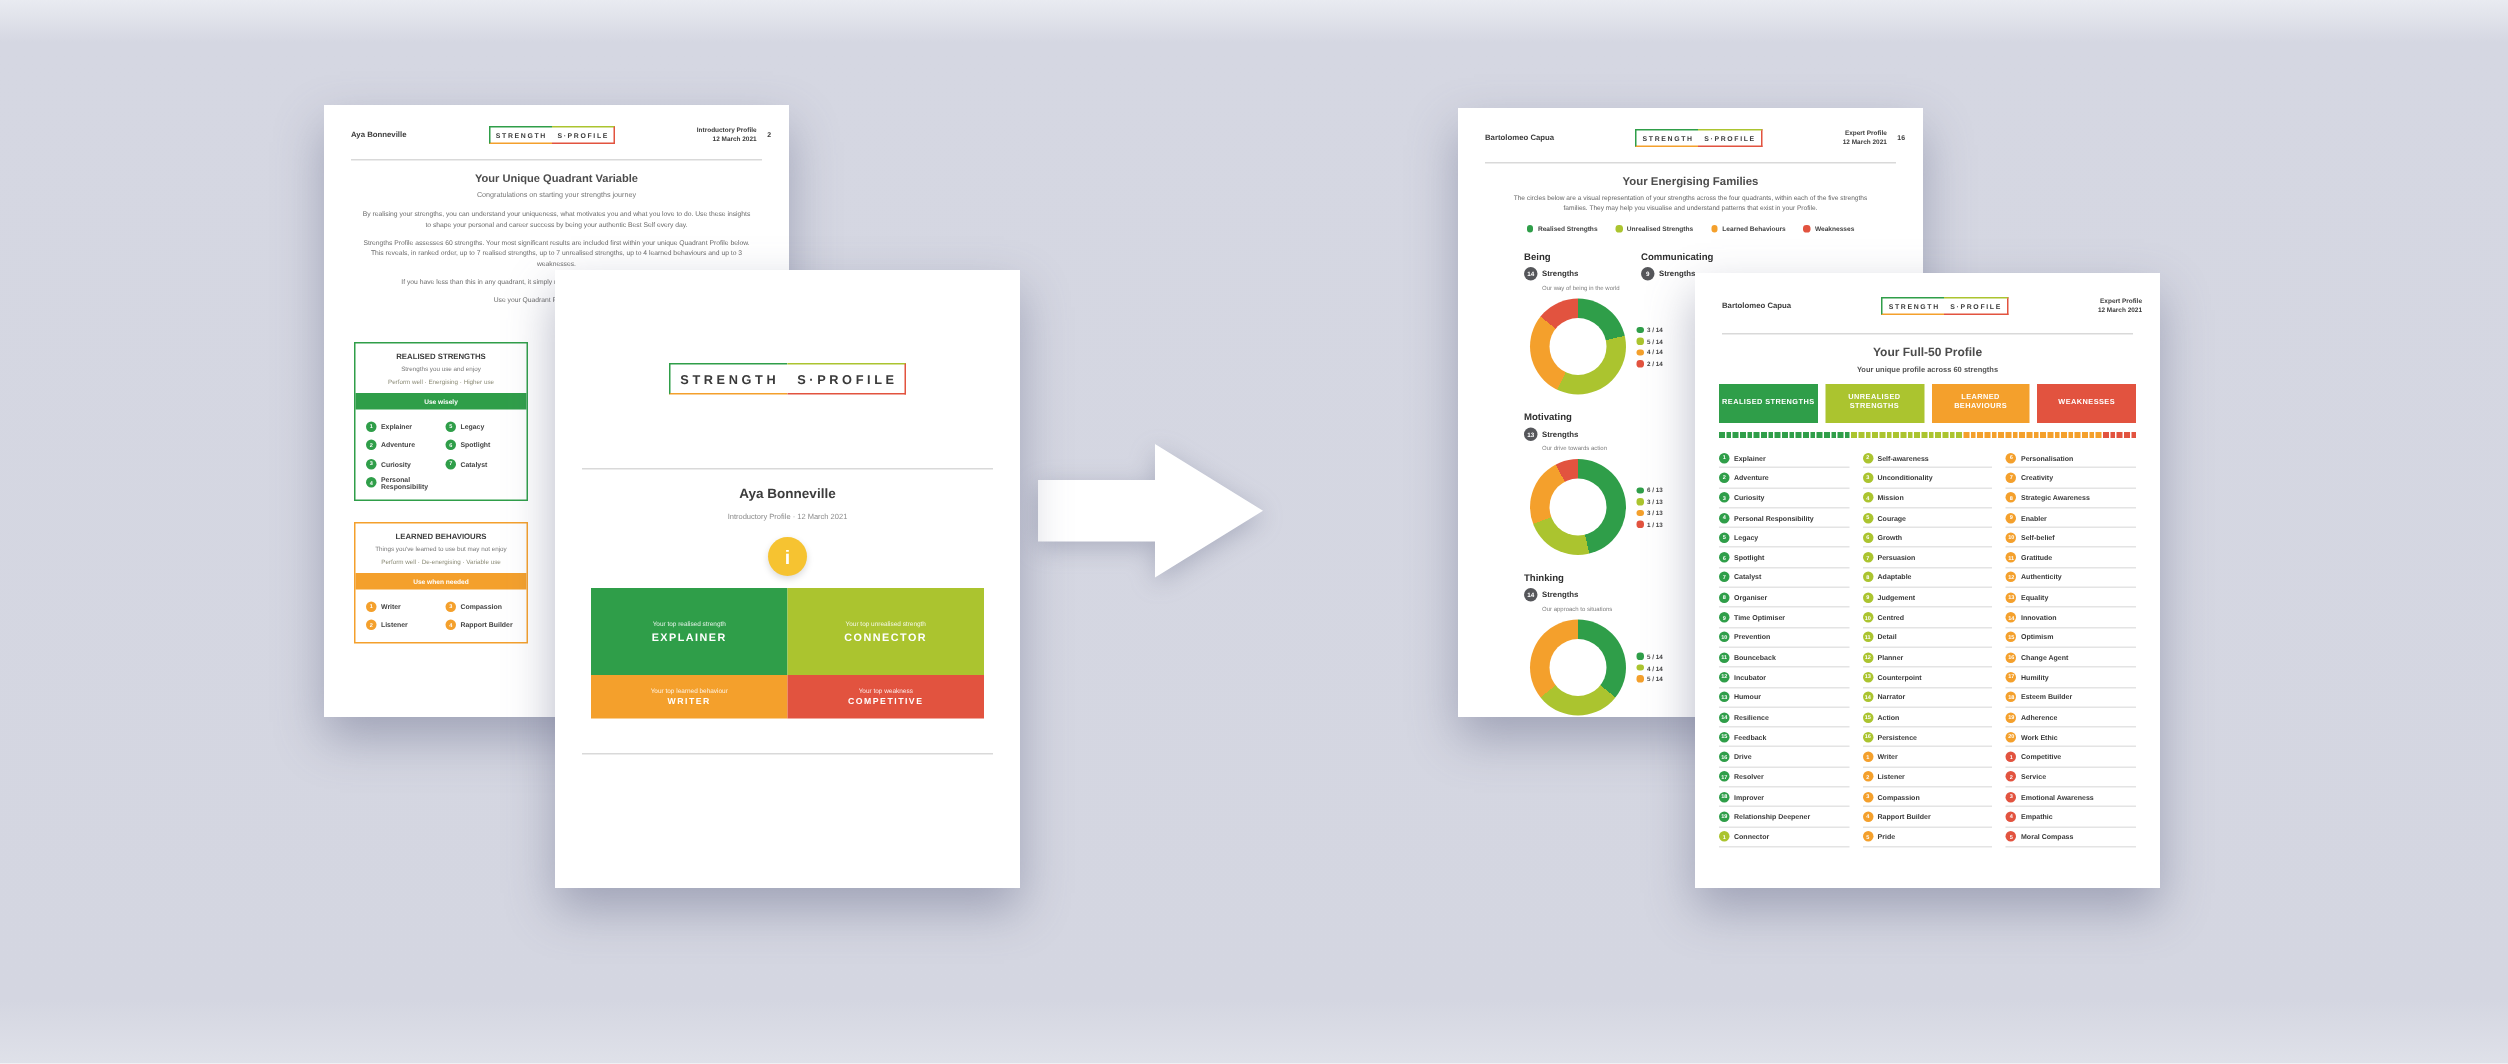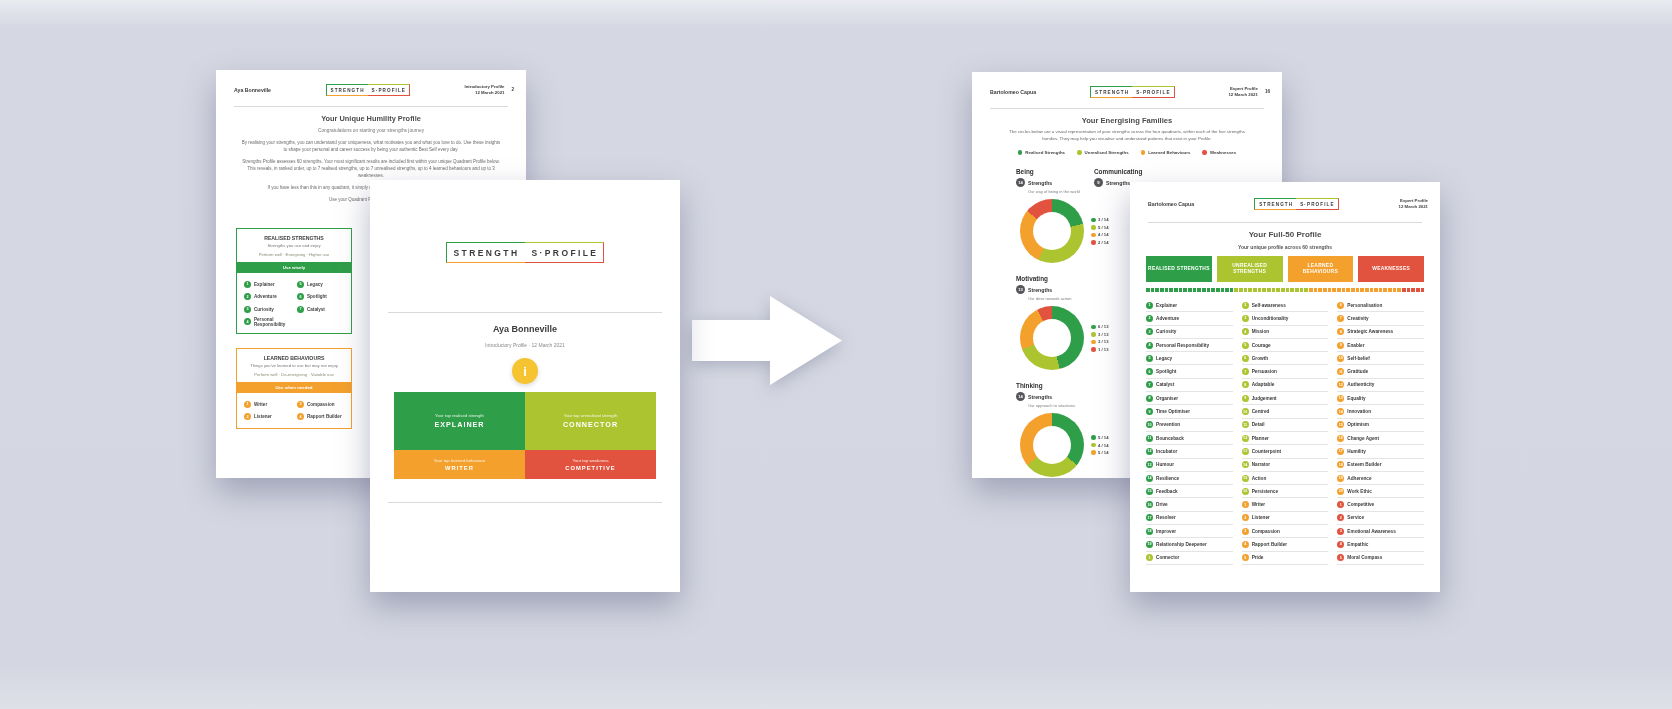--- a/index.html
+++ b/index.html
@@ -100,21 +100,21 @@
     </span>
     <span class="p-right">
       <span class="p-doc">
         <span>Introductory Profile</span><br>
         <span>12 March 2021</span>
       </span>
       <span class="p-num">2</span>
     </span>
   </div>
   <div class="hr" style="top:36px;"></div>
-  <div class="title" style="top:44px;font-size:7.4px;">Your Unique Humility Profile</div>
+  <div class="title" style="top:44px;font-size:7.4px;">Your Unique Quadrant Variable</div>
   <div class="subtitle" style="top:58px;font-size:4.8px;">Congratulations on starting your strengths journey</div>
   <div class="paras" style="top:70px;">
     <p>By realising your strengths, you can understand your uniqueness, what motivates you and what you love to do. Use these insights to shape your personal and career success by being your authentic Best Self every day.</p>
     <p>Strengths Profile assesses 60 strengths. Your most significant results are included first within your unique Quadrant Profile below. This reveals, in ranked order, up to 7 realised strengths, up to 7 unrealised strengths, up to 4 learned behaviours and up to 3 weaknesses.</p>
     <p>If you have less than this in any quadrant, it simply means that your responses were more aligned to the</p>
     <p style="margin-top:3px;">Use your Quadrant Profile, and the advice</p>
   </div>
   <div class="sbox realised-box" style="left:20px;top:158px;width:116px;">
     <div class="bx-title">REALISED STRENGTHS</div>
     <div class="bx-sub">Strengths you use and enjoy</div>

